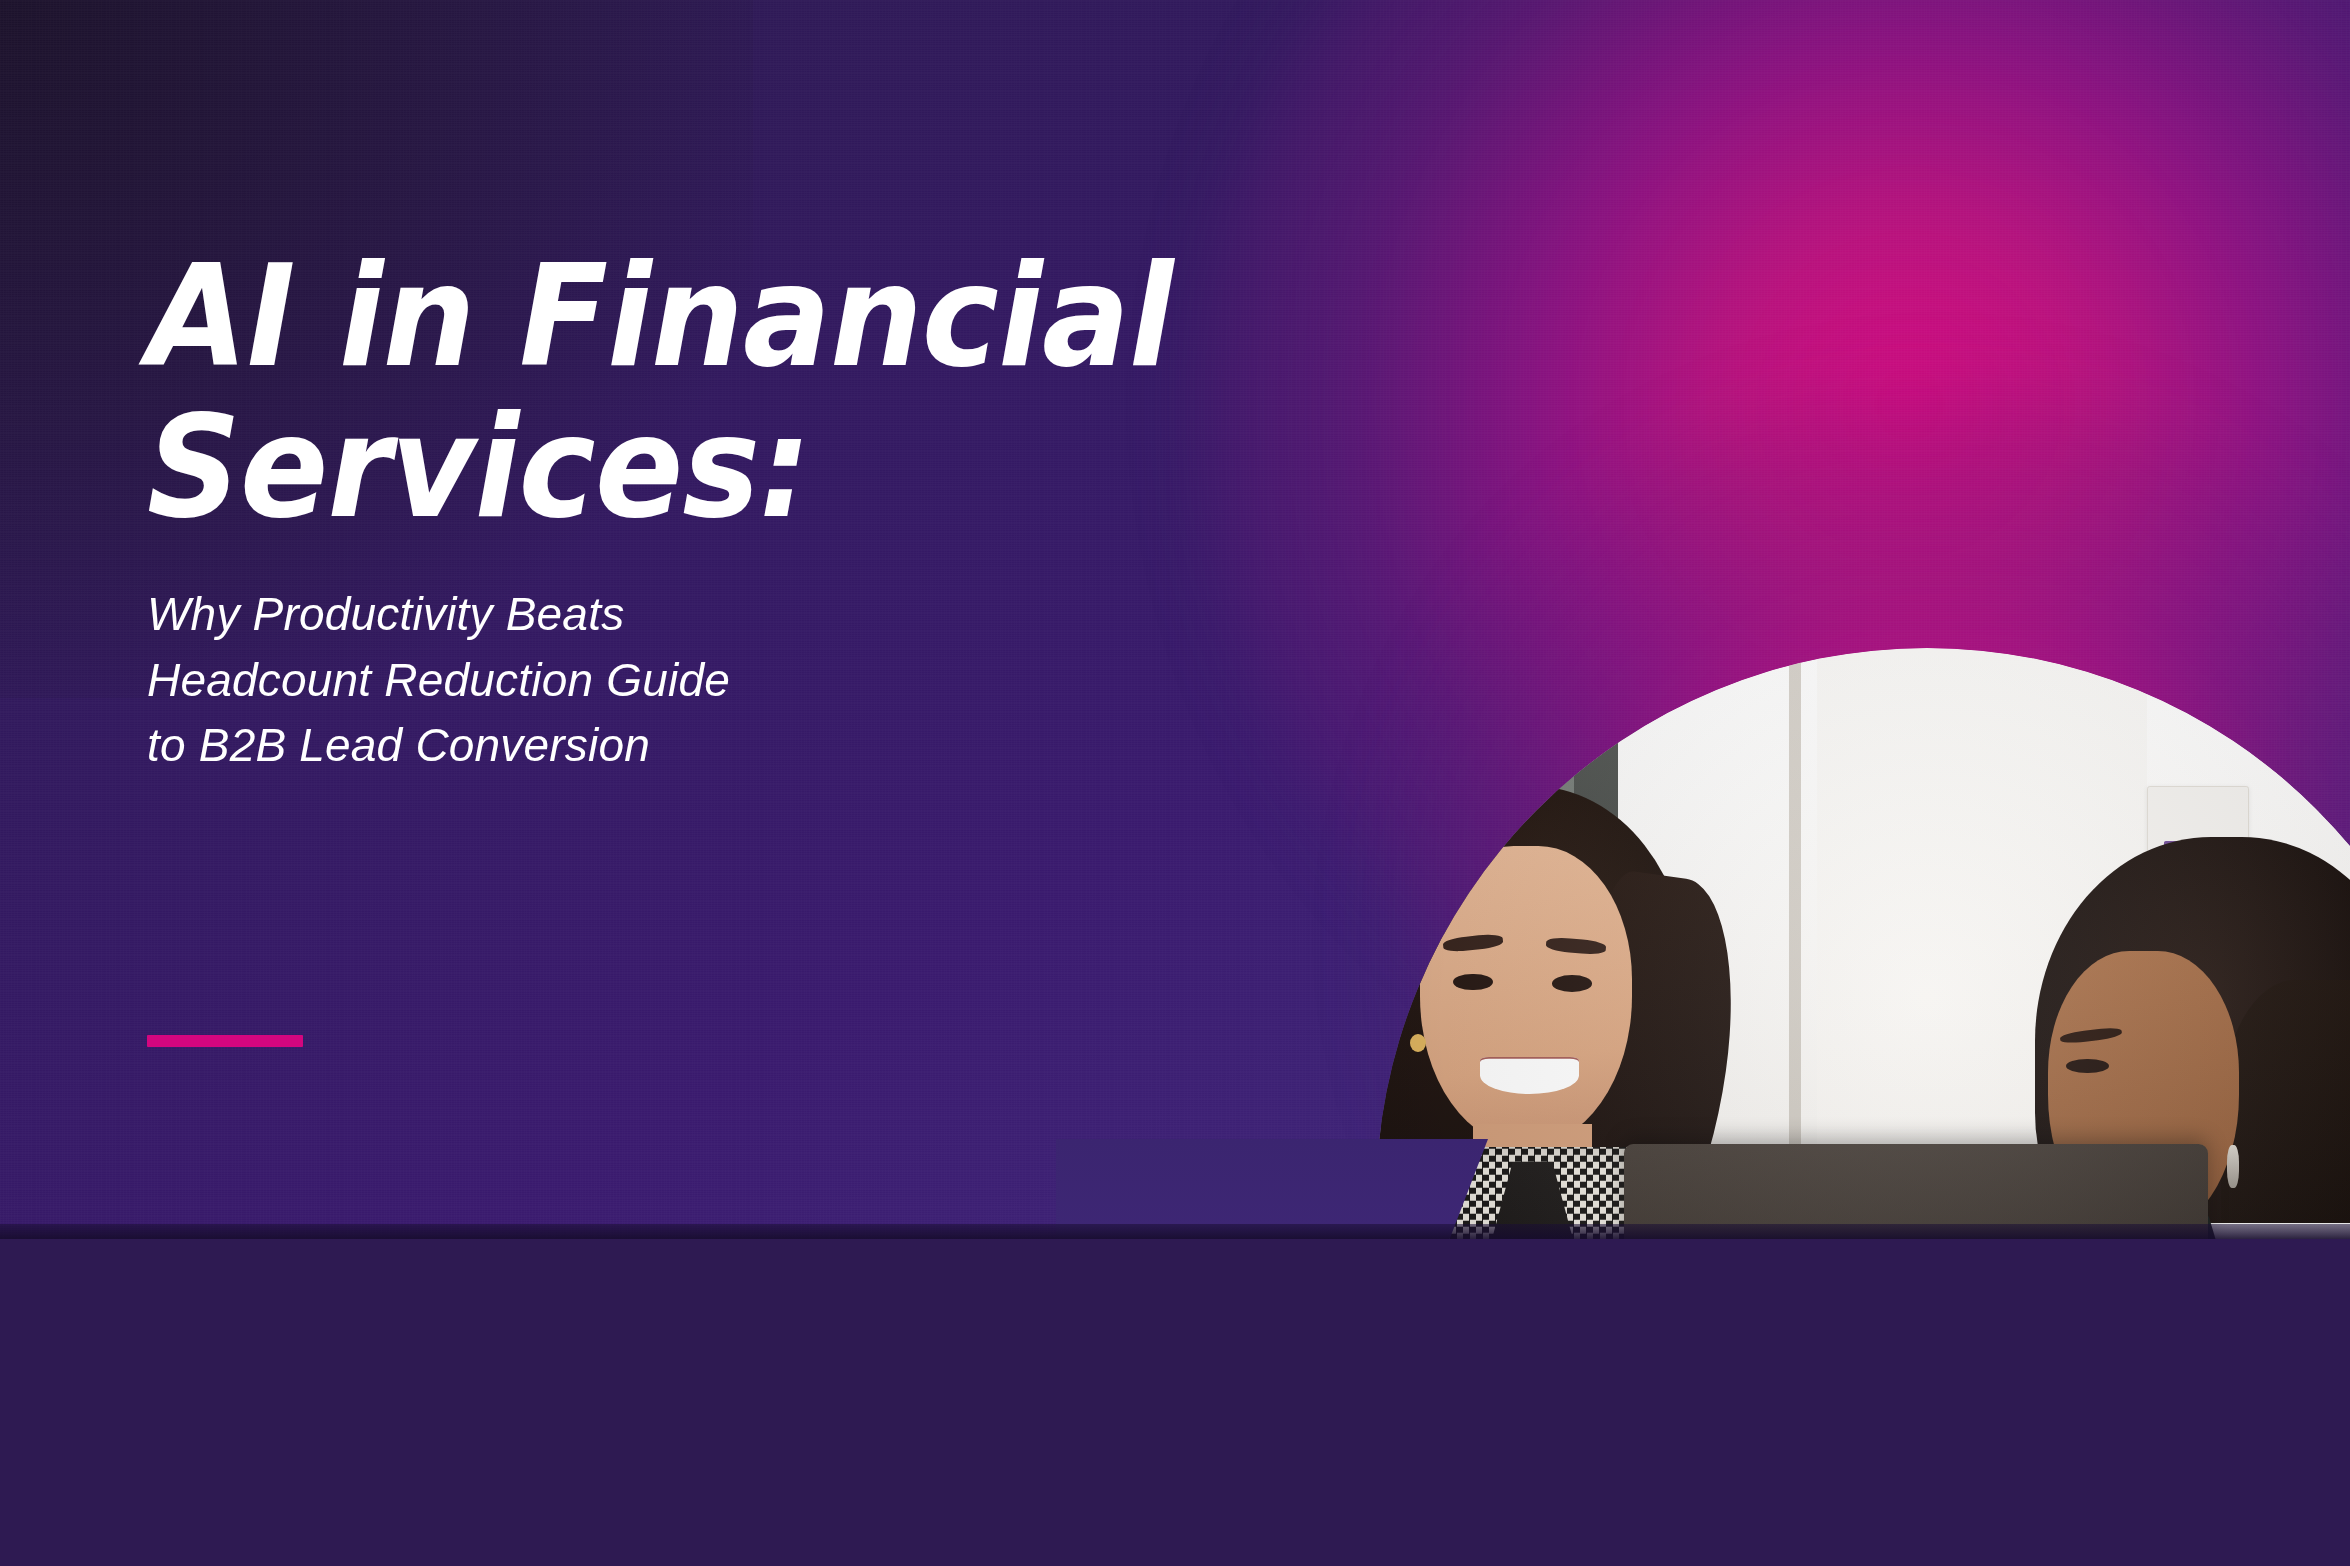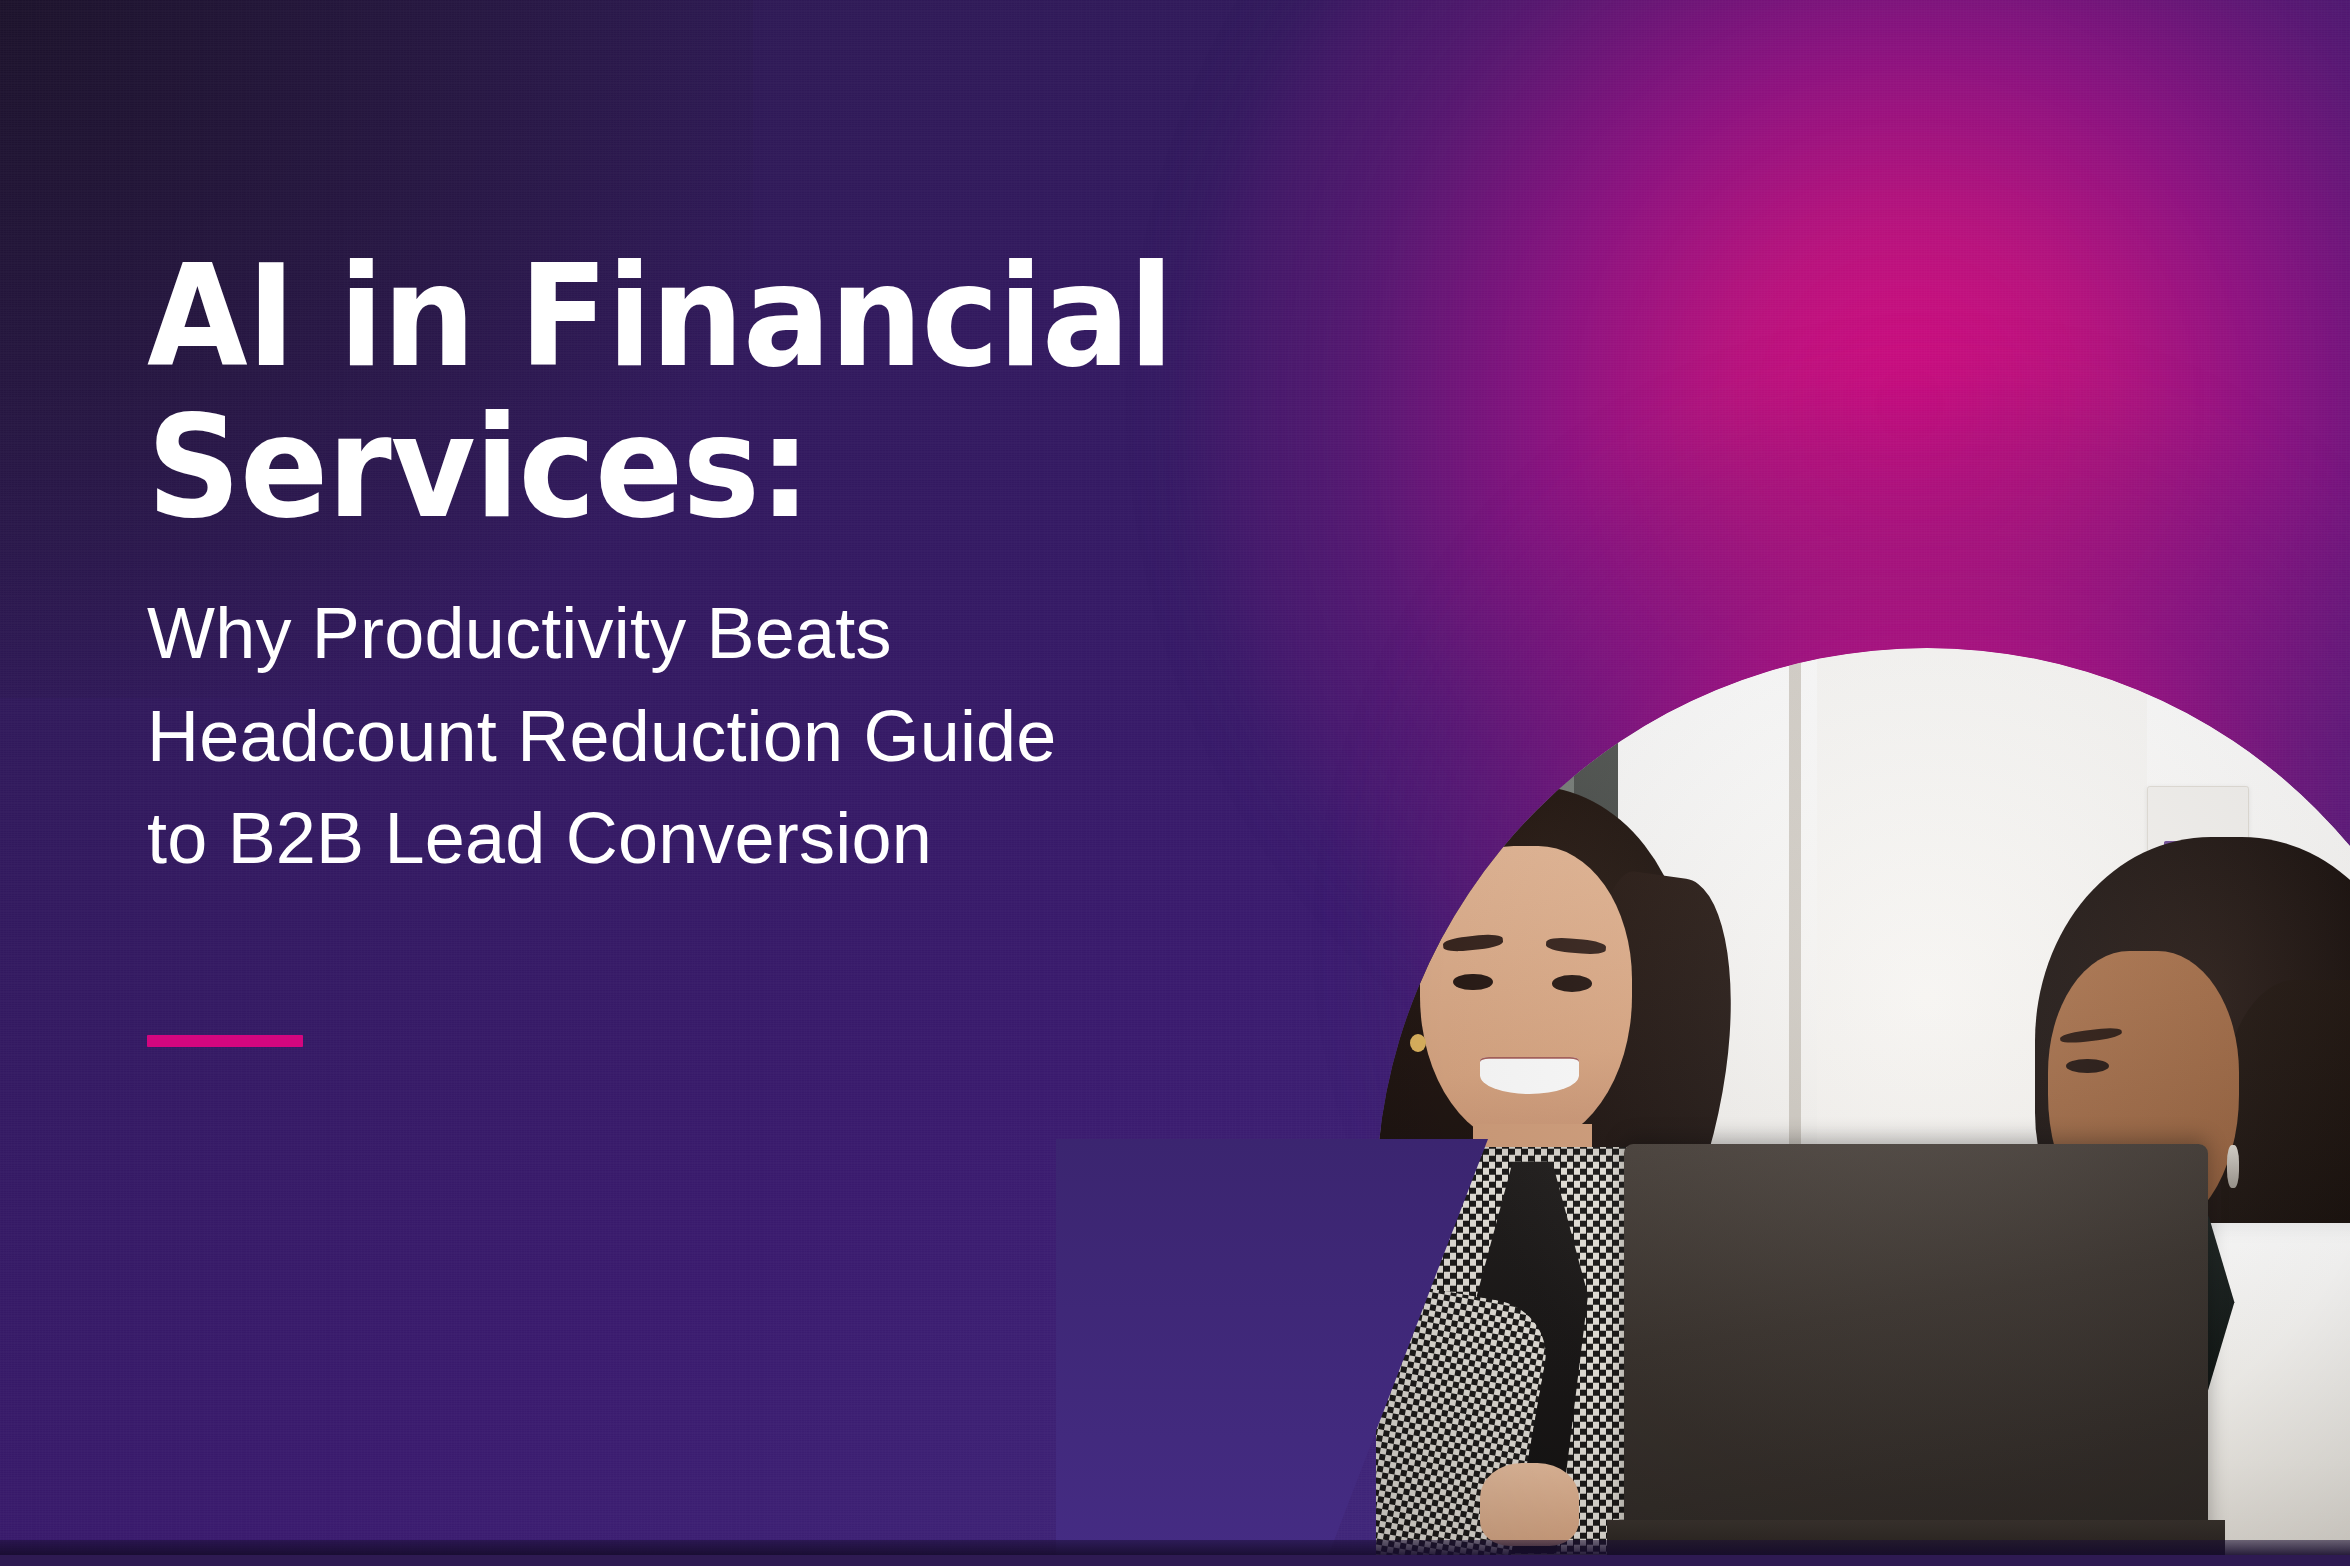--- a/index.html
+++ b/index.html
@@ -2,22 +2,23 @@
 <html style="font-size:14.7px"><head>
 <meta charset="utf-8">
 <style>
   html,body{margin:0;padding:0;}
   body{
     width:2351px;height:1567px;overflow:hidden;
     font-family:"Liberation Sans",sans-serif;
     background:#2e1a52;
   }
   .stage{
-    position:relative;width:2351px;height:1555px;overflow:hidden;
+    position:relative;width:2351px;height:1239px;overflow:hidden;
     background:#4d7c0f;
+    font-style:italic;
   }
 
   
   .bg-base{
     position:absolute;inset:0;
     background:
       linear-gradient(150deg,#2b1a4d 0%, #32195f 32%, #3a1a6e 58%, #3f2579 80%, #452c84 100%);
   }
   .bg-glow-main{
     position:absolute;
@@ -77,21 +78,21 @@
     transform:scaleX(.93);
     transform-origin:left top;
     white-space:pre-line;
   }
   .subhead{
     margin:0;
     padding-top:39px;
     color:#ffffff;
     font-family:"Liberation Sans",sans-serif;
     font-weight:400;
-    font-size:72px;
+    font-size:46px;
     line-height:1.42;
     letter-spacing:0.2px;
     white-space:pre-line;
   }
   .accent-rule{
     position:absolute;left:147px;top:1035px;
     width:156px;height:12px;border-radius:0.9px;
     background:#d4067f;
   }
 

